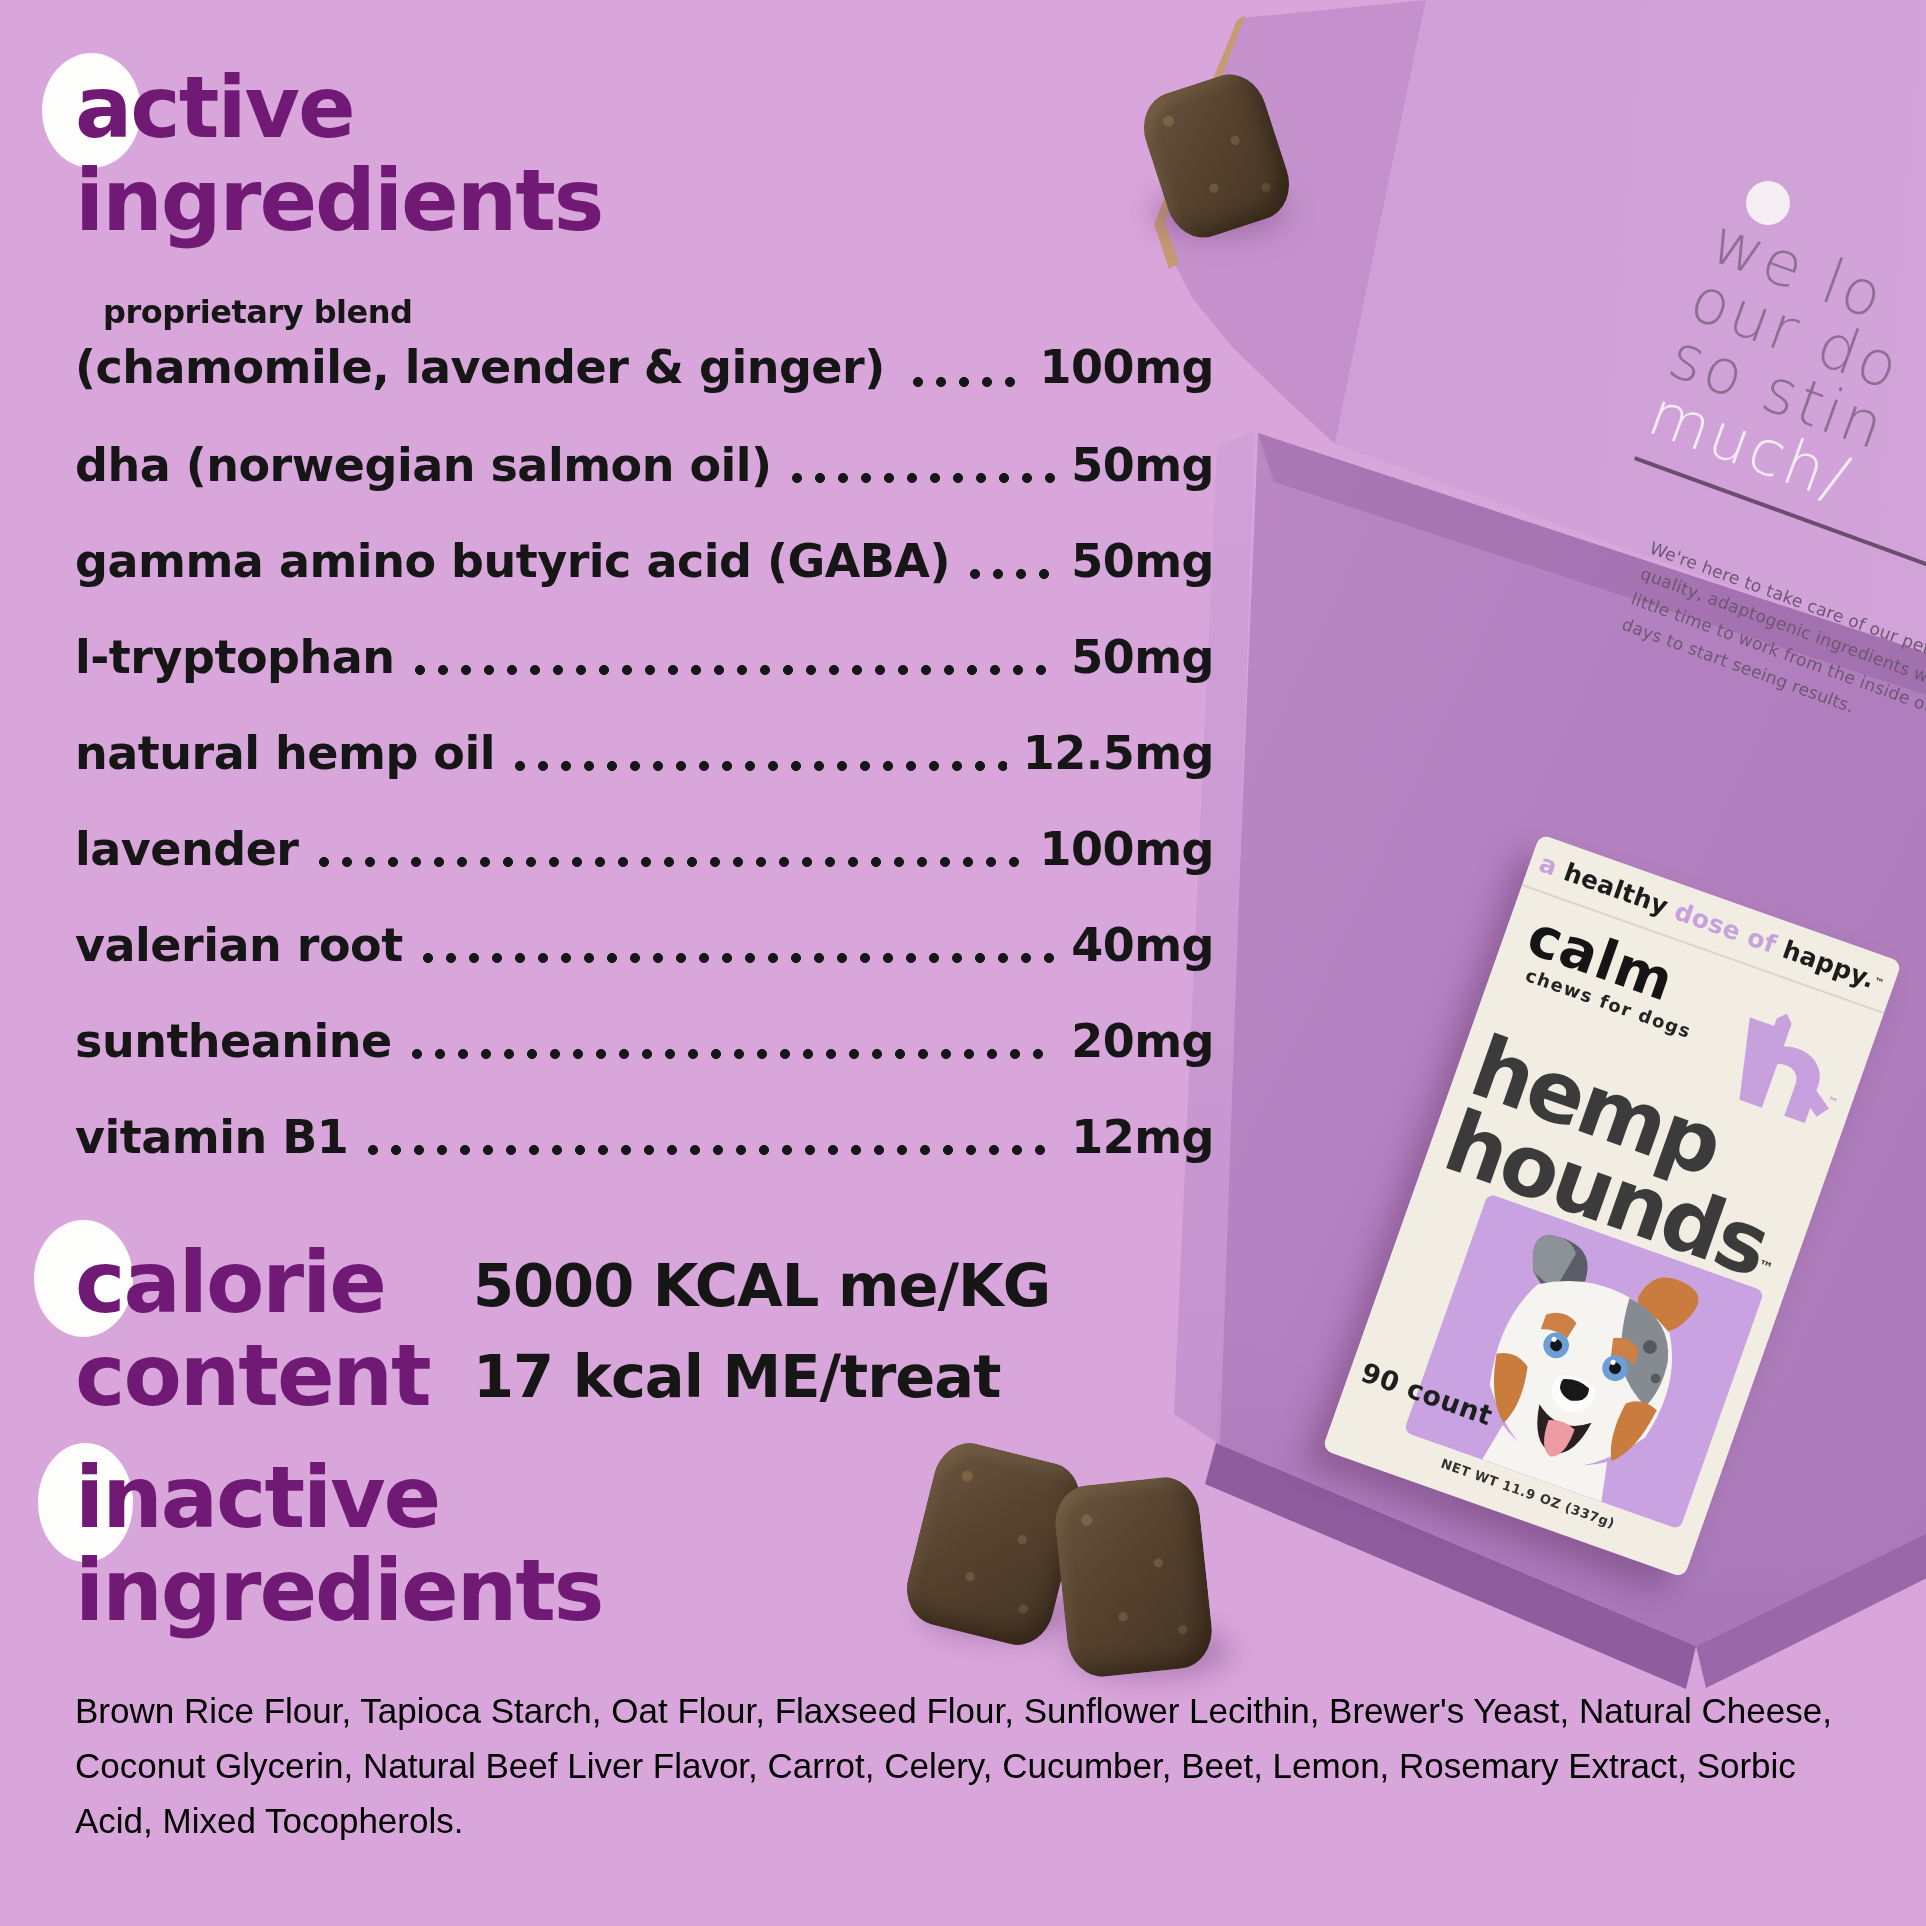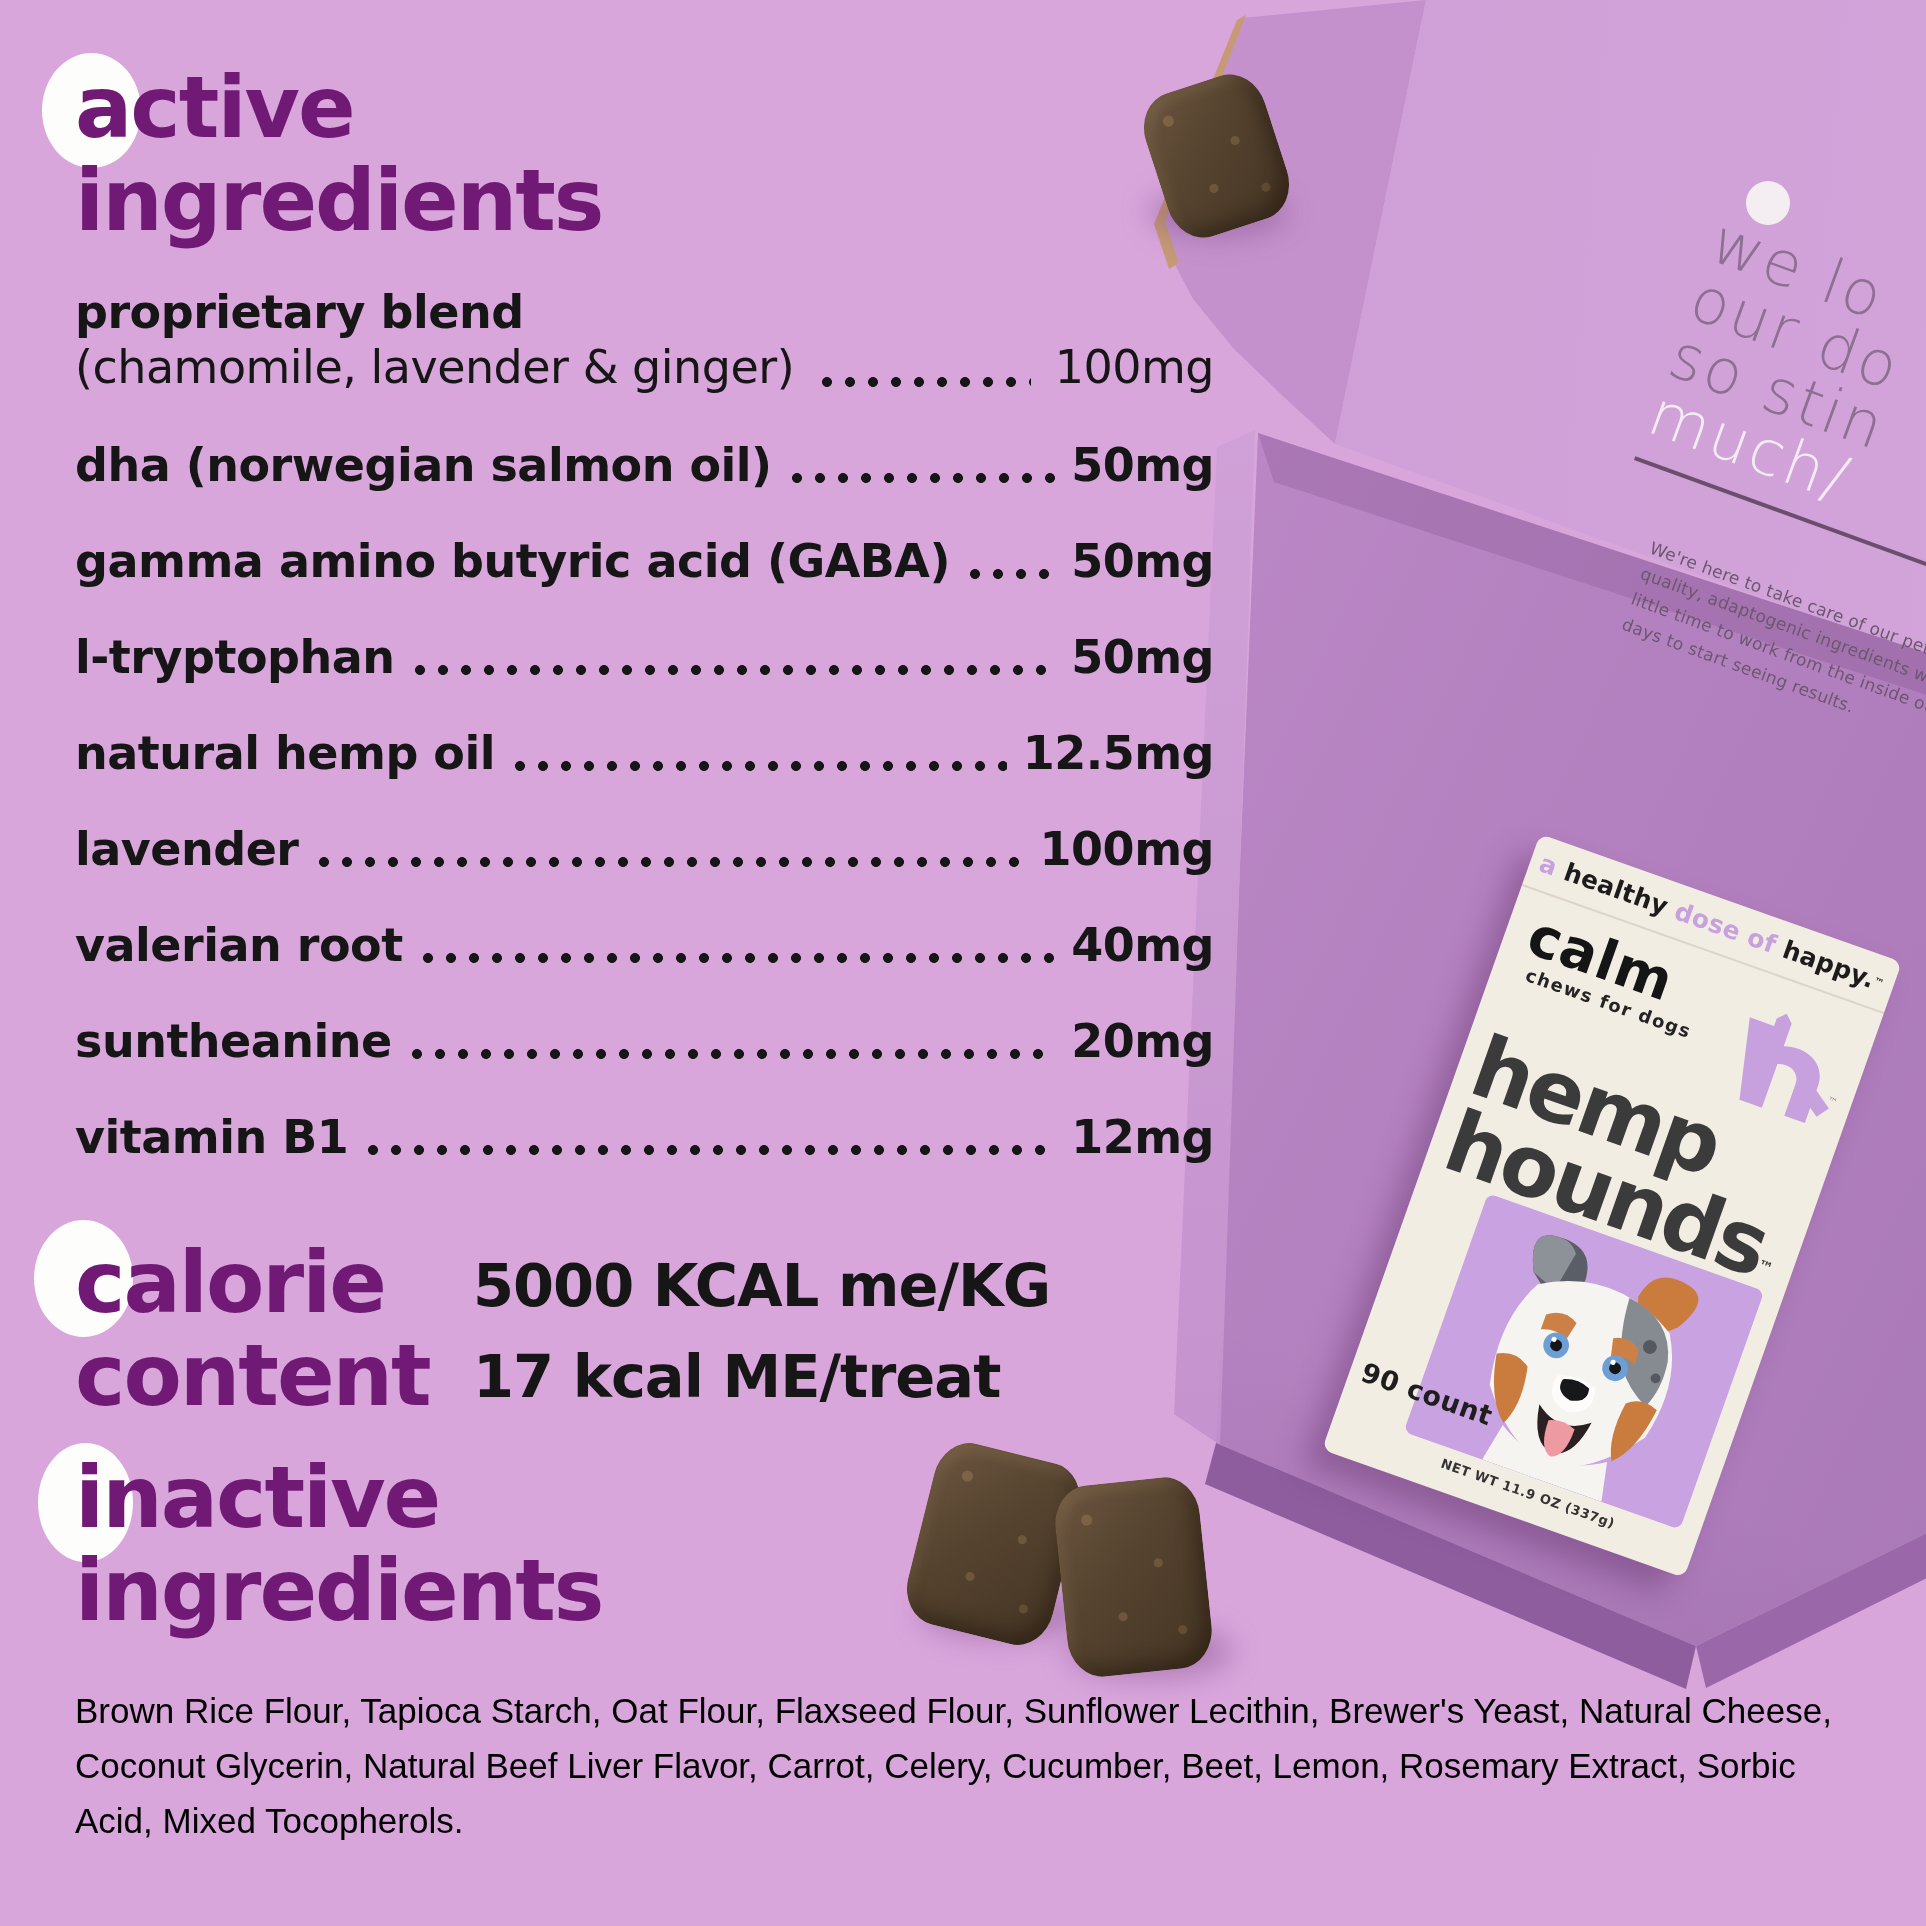--- a/index.html
+++ b/index.html
@@ -20,22 +20,22 @@
   .h-calorie{left:75px;top:1236px;}
   .h-inactive{left:75px;top:1451px;}
   
   .ing-list{position:absolute;left:75px;top:285px;width:1139px;}
   .ing-row{display:flex;align-items:flex-end;font-size:46px;line-height:51px;font-weight:700;letter-spacing:-0.5px;margin-bottom:45px;}
   .ing-name{white-space:nowrap;}
   .leader{flex:1;height:10px;margin:0 16px 8px 20px;
     background-image:radial-gradient(circle at 5px 5px,#161616 4.6px,transparent 5.3px);
     background-size:23px 10px;background-repeat:repeat-x;}
   .ing-amt{white-space:nowrap;text-align:right;}
-  .two-line .line1{font-size:46px;line-height:55px;font-weight:700;letter-spacing:-0.5px;}
-  .two-line .line2{display:flex;align-items:flex-end;font-size:46px;line-height:55px;font-weight:400;letter-spacing:-0.5px;gap:8px;}
+  .two-line .line1{font-size:32px;line-height:55px;font-weight:700;letter-spacing:-0.5px;margin-left:28px;}
+  .two-line .line2{display:flex;align-items:flex-end;font-size:46px;line-height:55px;font-weight:700;letter-spacing:-0.5px;gap:8px;}
   
   .cal-values{position:absolute;left:473px;top:1253px;font-weight:800;font-size:59px;line-height:65px;letter-spacing:-1px;}
   .cal-values .v2{margin-top:26px;}
   
   .inactive-text{position:absolute;left:75px;top:1683px;width:1798px;
     font-family:"Liberation Sans","DejaVu Sans",sans-serif;
     font-size:35px;line-height:55px;font-weight:400;color:#000000;letter-spacing:0px;}
   
   .panel{position:absolute;inset:0;}
   .flap{background:linear-gradient(100deg,#c996d1 0%,#c390cb 70%,#bd8bc6 100%);

